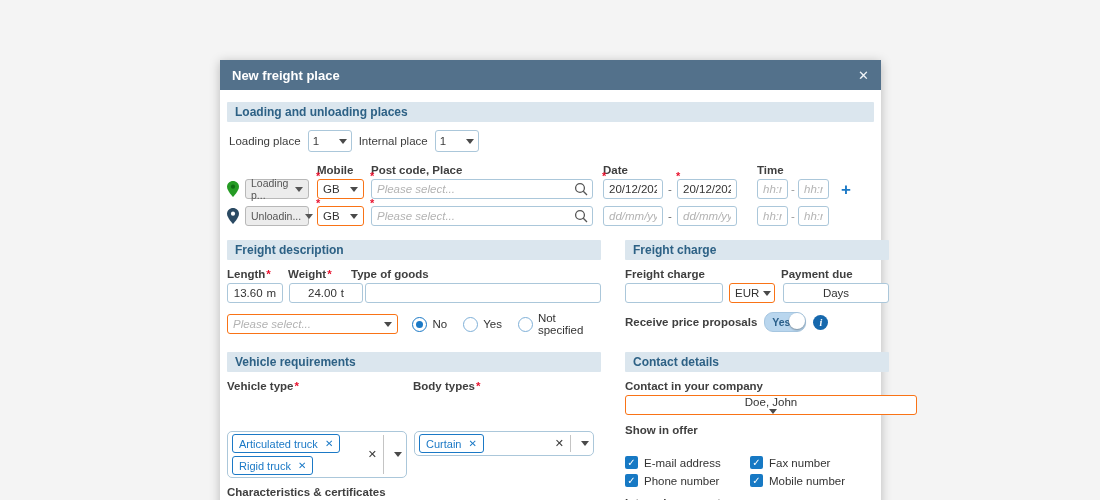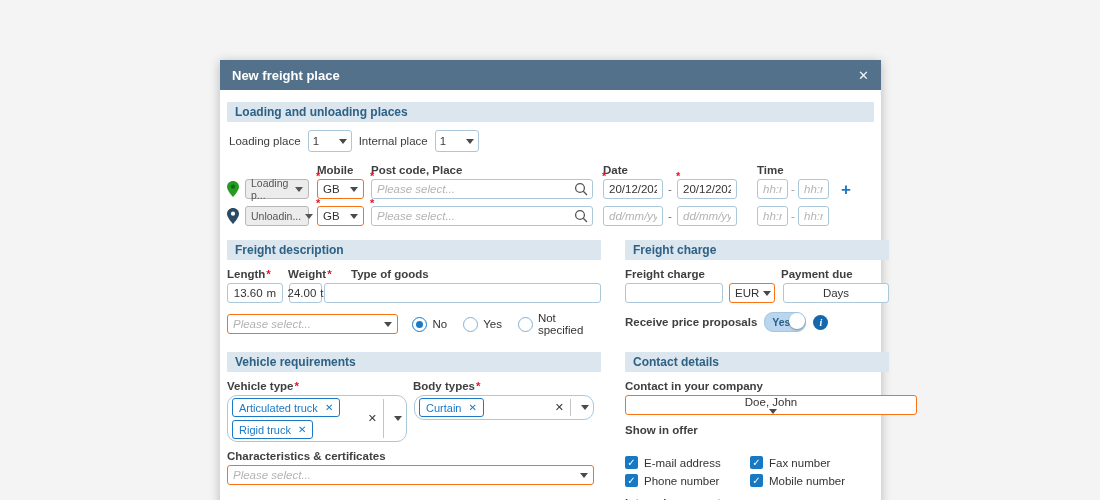--- a/index.html
+++ b/index.html
@@ -72,21 +72,21 @@
   .radio{width:13px;height:13px;border:1px solid #7fb0d8;border-radius:50%;background:#fff;display:inline-flex;align-items:center;justify-content:center;flex:0 0 auto;cursor:pointer;}
   .radio.on{border-color:#1b79c6;}
   .radio.on::after{content:"";width:7px;height:7px;border-radius:50%;background:#1b79c6;}
   .radio-item{display:flex;align-items:center;gap:5px;color:#333;}
   
   .toggle{width:40px;height:18px;border-radius:9px;background:#b9d6ee;border:1px solid #a6c6e0;position:relative;display:flex;align-items:center;cursor:pointer;flex:0 0 auto;}
   .toggle .t-lbl{font-size:10.5px;color:#2a5f8a;margin-left:7px;font-weight:bold;}
   .toggle .knob{position:absolute;right:0px;top:0px;width:16px;height:16px;border-radius:50%;background:#fff;box-shadow:0 1px 2px rgba(0,0,0,.35);}
   .info-ic{width:15px;height:15px;border-radius:50%;background:#1668ad;color:#fff;display:inline-flex;align-items:center;justify-content:center;font-size:10px;font-weight:bold;font-family:"Liberation Serif",serif;font-style:italic;flex:0 0 auto;cursor:pointer;}
   
-  .mselect{border:1px solid #abc7da;border-radius:10px;background:#fff;display:flex;box-sizing:border-box;padding:2px 4px;}
+  .mselect{border:1px solid #abc7da;border-radius:5px;background:#fff;display:flex;box-sizing:border-box;padding:2px 4px;margin-top:36px;}
   .chips{flex:1;display:flex;flex-direction:column;gap:3px;align-items:flex-start;justify-content:center;}
   .chip{border:1px solid #1b79c6;color:#1b79c6;border-radius:3px;height:17px;display:inline-flex;align-items:center;gap:7px;padding:0 6px;font-size:11px;white-space:nowrap;background:#fff;}
   .chip .x{font-weight:bold;font-size:10px;cursor:pointer;}
   .ms-ctrl{display:flex;align-items:center;gap:6px;padding-left:6px;flex:0 0 auto;}
   .ms-clear{color:#3a3a3a;font-weight:bold;font-size:11px;cursor:pointer;}
   .ms-div{width:1px;background:#c4c4c4;align-self:stretch;margin:1px 0;}
   .ms-arrow{cursor:pointer;}
   
   .cb{width:13px;height:13px;border-radius:2px;box-sizing:border-box;display:inline-flex;align-items:center;justify-content:center;flex:0 0 auto;cursor:pointer;}
   .cb.on{background:#1779c4;color:#fff;font-size:10px;font-weight:bold;line-height:1;}
@@ -214,21 +214,21 @@
         <div class="lblrow">
           <span class="lbl" style="width:61px"><span>Length</span><span class="req">*</span></span>
           <span class="lbl" style="width:63px"><span>Weight</span><span class="req">*</span></span>
           <span class="lbl">Type of goods</span>
         </div>
         <div class="fieldrow" style="margin-bottom:9px;">
           <div class="inp unit-box" style="width:56px;margin-right:6px;">
             <span>13.60</span>
             <span>m</span>
           </div>
-          <div class="inp unit-box" style="width:33px;margin-right:2px;">
+          <div class="inp unit-box" style="width:74px;margin-right:2px;">
             <span>24.00</span>
             <span>t</span>
           </div>
           <input class="inp" style="flex: 1 1 0%;">
         </div>
         <div class="fieldrow">
           <div class="sel" style="width:178px;margin-right:14px;">
             <span class="ph">Please select...</span>
             <span class="arrow"></span>
           </div>

